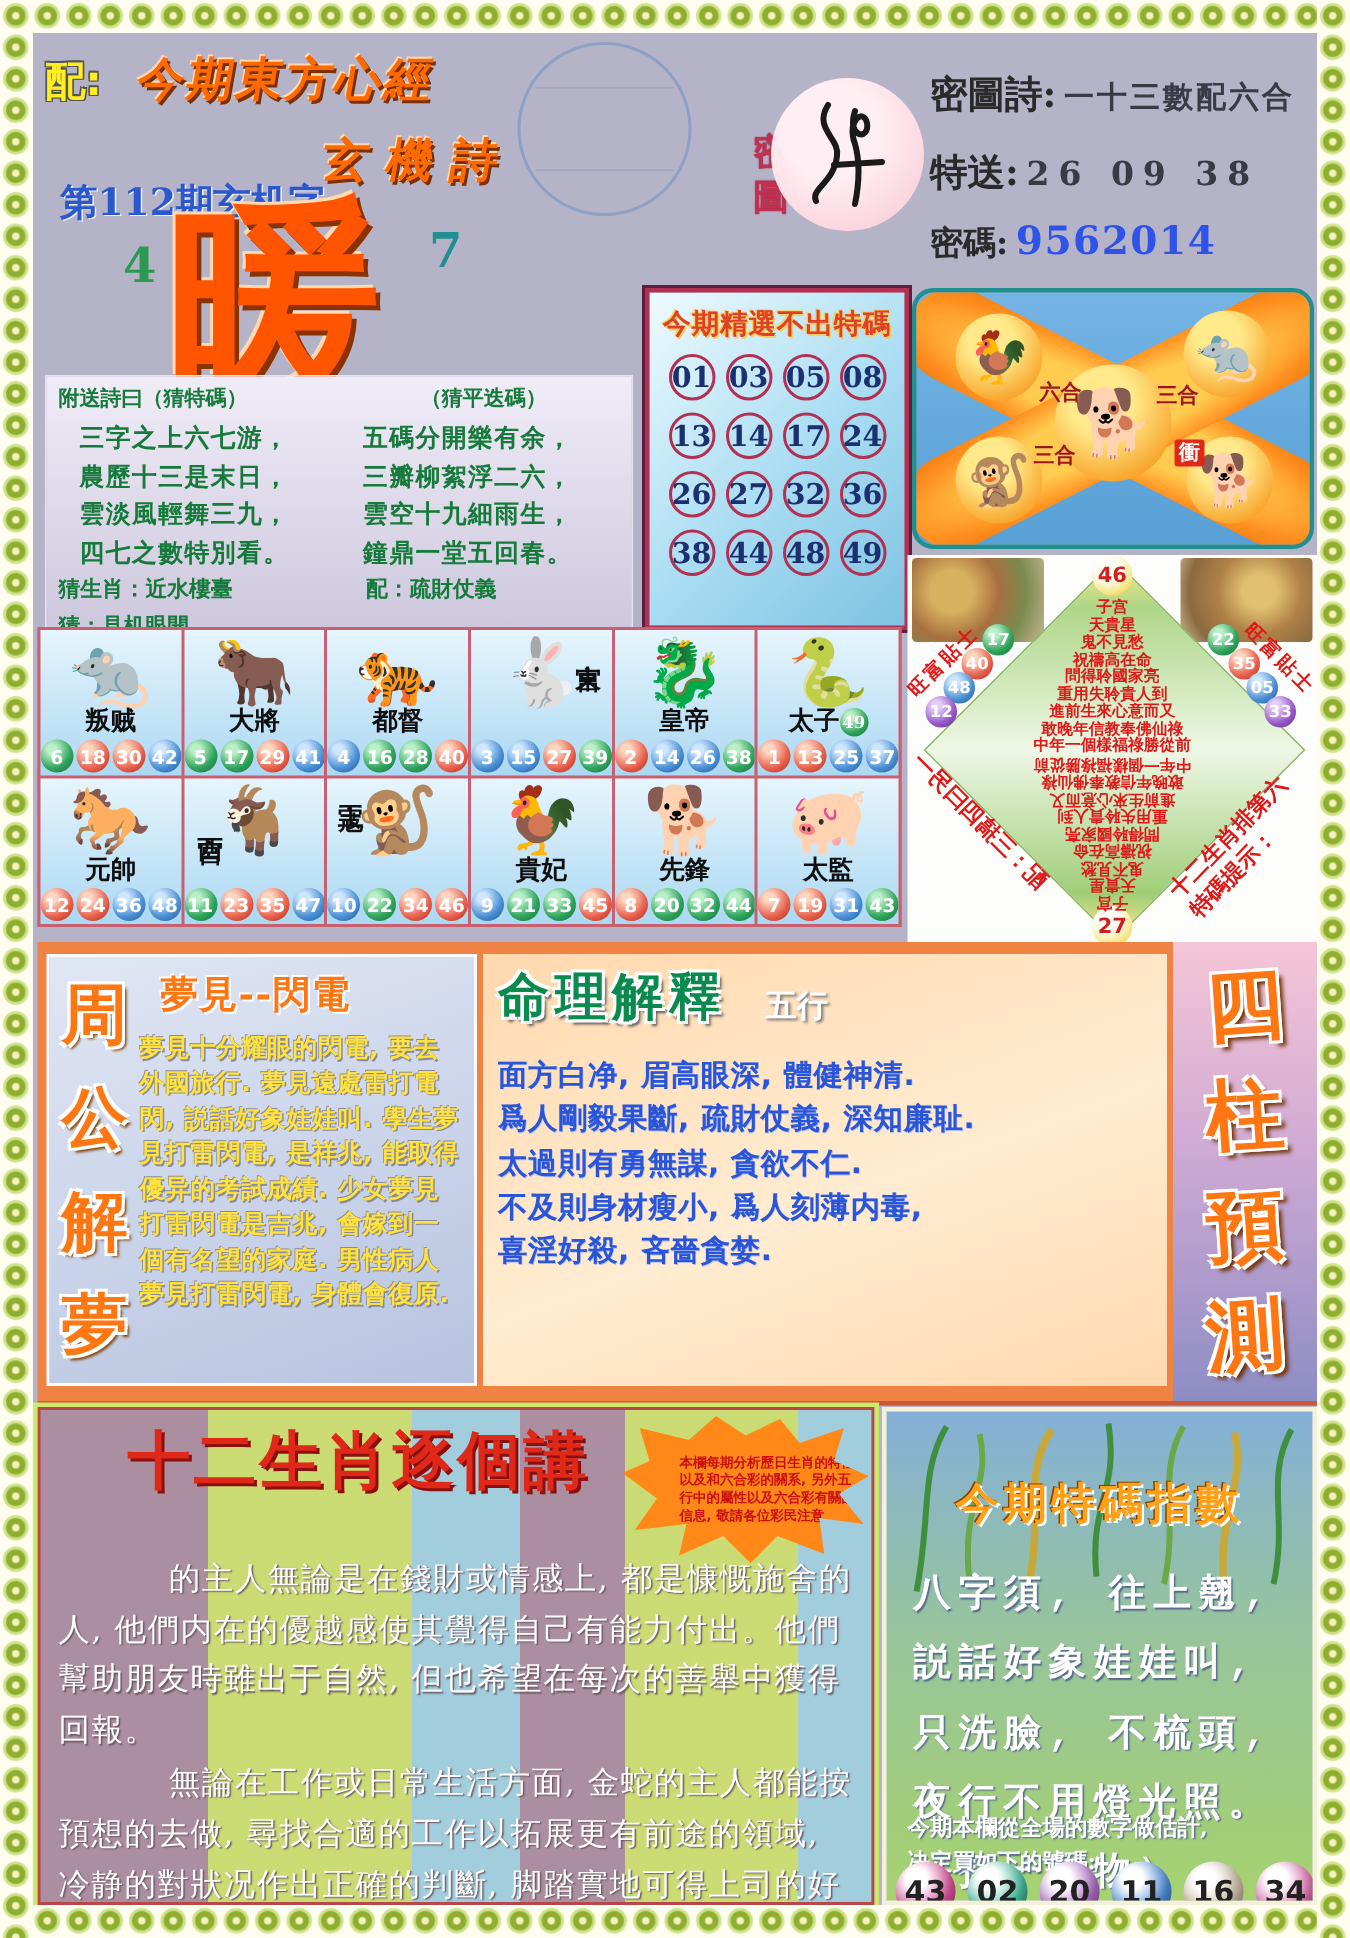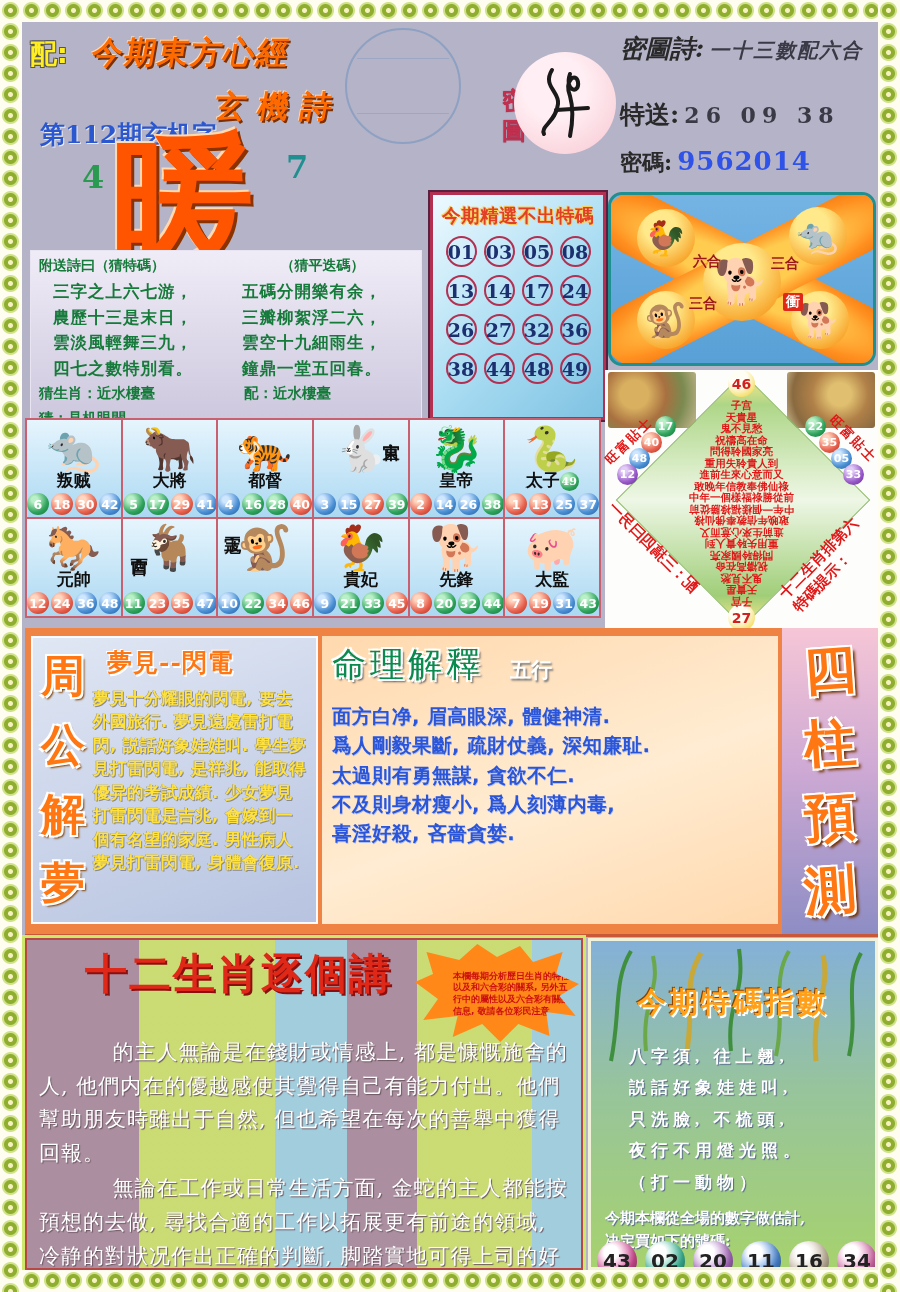--- a/index.html
+++ b/index.html
@@ -45,21 +45,21 @@
 
   .mitu{position:absolute;left:498px;top:68px;writing-mode:vertical-rl;font-size:24px;
        font-weight:900;color:#c23050;letter-spacing:34px;font-family:"DejaVu Serif",serif;
        text-shadow:0 0 1px #8a1030;}
   .pinkcircle{position:absolute;left:514px;top:52px;width:102px;height:102px;border-radius:50%;
        background:radial-gradient(circle at 40% 35%,#ffeef3 0 35%,#f8c6d0 100%);}
 
   .srow{position:absolute;left:620px;white-space:nowrap;}
   .srow .lab{font-size:25px;font-weight:900;color:#2a2a2a;font-family:"DejaVu Serif",serif;}
   .srow .val{font-size:20px;font-weight:700;color:#3a3a46;font-family:"DejaVu Serif",serif;letter-spacing:2px;}
-  .srow.r1{top:32px;font-style:italic;}
+  .srow.r1{top:46px;}
   .srow.r2{top:98px;}
   .srow.r2 .val{font-size:22px;letter-spacing:6px;}
   .srow.r3{top:146px;text-align:center;}
   .srow.r3 .lab{font-size:22px;}
   .srow.r3 .val{font-size:26px;font-weight:900;color:#2f52e8;letter-spacing:1px;}
 
   
   .poembox{position:absolute;left:30px;top:250px;width:392px;height:178px;
        background:linear-gradient(180deg,#f0ecf7 0%,#cbc6dc 100%);
        border:1px solid #e8e4f2;display:flex;padding:6px 4px 4px 8px;box-sizing:border-box;}
@@ -160,21 +160,21 @@
        text-shadow:2px 2px 0 #fff,-2px -2px 0 #fff,2px -2px 0 #fff,-2px 2px 0 #fff,3px 3px 2px #804000;}
   .dreammain{flex:1;padding:2px 4px;}
   .dreamtitle{font-size:25px;font-weight:900;color:#ff7712;font-family:"DejaVu Serif",serif;
        text-shadow:1.5px 1.5px 0 #fff,-1px -1px 0 #fff;margin:2px 0 8px 14px;letter-spacing:1px;}
   .dreambody{font-size:16.5px;font-weight:900;color:#ffe23e;line-height:1.42;
        text-shadow:1px 1px 0 #8a8a96,-0.5px -0.5px 0 #8a8a96;letter-spacing:0.5px;}
 
   .destiny{position:absolute;left:297px;top:8px;width:456px;height:288px;box-sizing:border-box;
        background:linear-gradient(160deg,#ffd9ae 0%,#ffecd2 55%,#ffd9ae 100%);padding:6px 10px;}
   .desthead{display:flex;align-items:flex-end;gap:26px;}
-  .desttitle{font-size:34px;font-weight:400;color:#0b8a50;font-family:"DejaVu Serif",serif;
+  .desttitle{font-size:34px;font-weight:700;color:#0b8a50;font-family:"DejaVu Serif",serif;
        letter-spacing:4px;text-shadow:2px 2px 0 #fff,-2px -2px 0 #fff,2px -2px 0 #fff,-2px 2px 0 #fff,3px 3px 2px #555;}
   .destsub{font-size:21px;font-weight:900;color:#fff;text-shadow:1.5px 1.5px 2px #777;margin-bottom:4px;}
   .destlines{margin-top:14px;}
   .destline{font-size:19.5px;font-weight:900;color:#2b55d8;line-height:1.5;letter-spacing:0.5px;
        text-shadow:0.5px 0.5px 0 #b0c0f0;}
 
   .pillar{position:absolute;left:757px;top:0px;width:96px;height:306px;
        background:linear-gradient(180deg,#f6c6d6 0%,#cfaad4 45%,#8d8dc4 100%);
        display:flex;flex-direction:column;align-items:center;justify-content:space-around;padding:6px 0;box-sizing:border-box;}
   .pillar span{font-size:52px;font-weight:900;color:#ff7712;font-family:"DejaVu Serif",serif;transform:rotate(-4deg);
@@ -199,22 +199,22 @@
 
   
   .indexbox{position:absolute;left:588px;top:938px;width:290px;height:332px;box-sizing:border-box;
        border:3px solid #f2f2da;
        background:linear-gradient(180deg,#84b0d8 0%,#97c49c 45%,#a6d26e 100%);overflow:hidden;}
   .grass{position:absolute;left:0;top:0;width:290px;height:150px;}
   .indextitle{position:absolute;left:0;right:0;top:42px;text-align:center;font-size:29px;font-weight:900;
        color:#ffa018;font-family:"DejaVu Serif",serif;letter-spacing:3px;
        text-shadow:1.5px 1.5px 0 #fff,-1px -1px 0 #8a4000;}
   .riddle{position:absolute;left:18px;top:100px;}
-  .riddleline{font-size:17px;font-weight:900;color:#fff;letter-spacing:5px;line-height:1.85;
-       font-family:Liberation Serif, serif;text-shadow:1px 1px 1px #55688a;margin-left:20px;}
+  .riddleline{font-size:25px;font-weight:900;color:#fff;letter-spacing:5px;line-height:1.85;
+       font-family:Liberation Mono, monospace;text-shadow:1px 1px 1px #55688a;}
   .indexfoot{position:absolute;left:14px;top:266px;font-size:15px;font-weight:900;color:#fff;
        font-family:"DejaVu Serif",serif;line-height:1.5;text-shadow:1px 1px 1px #55688a;}
   .indexballs{position:absolute;left:6px;top:312px;display:flex;gap:8px;}
   .iball{width:40px;height:40px;border-radius:50%;display:flex;align-items:center;justify-content:center;
        font-size:20px;font-weight:900;color:#222;box-shadow:inset -4px -6px 10px rgba(0,0,0,.25);}
   .indexballs,.indexfoot{z-index:2;}
   .indexbox .indexballs{top:300px;}
 </style>
 </head>
 <body>
@@ -276,21 +276,21 @@
   </div>
   <div class="pcol">
     <div class="ptitle" style="text-align:center;">（猜平迭碼）</div>
     <div id="poem-right">
         <div class="pline">五碼分開樂有余，</div>
         <div class="pline">三瓣柳絮浮二六，</div>
         <div class="pline">雲空十九細雨生，</div>
         <div class="pline">鐘鼎一堂五回春。</div>
       </div>
     <div id="poem-right-hints" style="padding-left:16px;">
-        <div class="phint">配：近水樓臺</div>
+        <div class="phint">配：疏財仗義</div>
       </div>
   </div>
 </div>
 
 <div class="exclude">
   <div class="extitle">今期精選不出特碼</div>
   <div id="exclude-grid">
       <div class="exrow">
         <span class="exnum">01</span>
         <span class="exnum">03</span>

